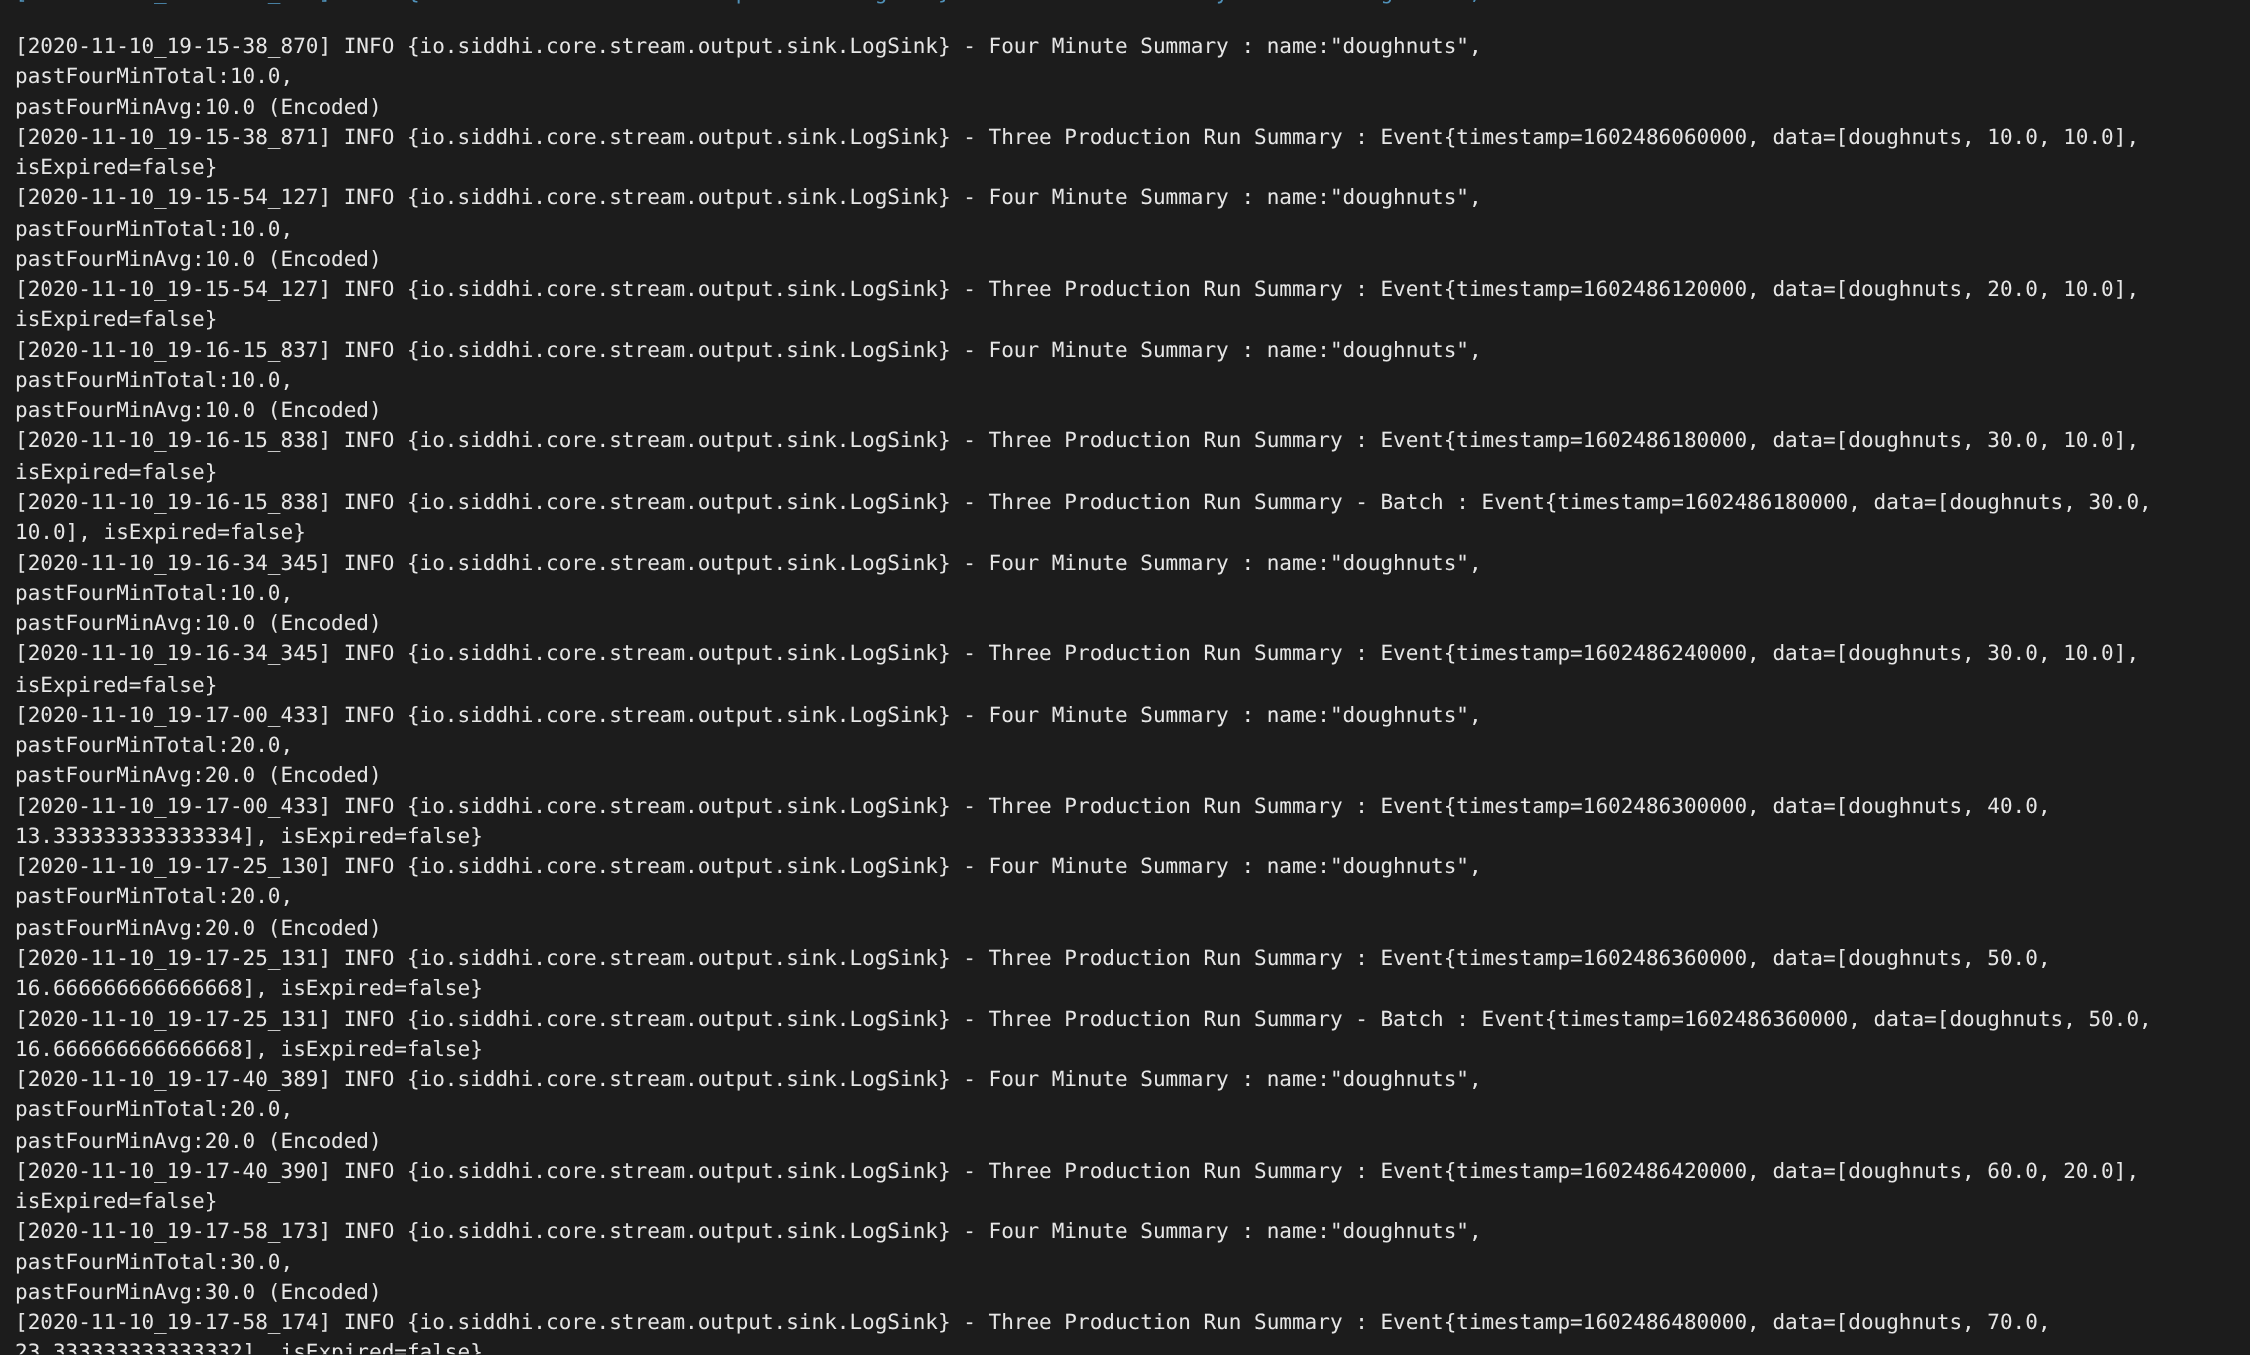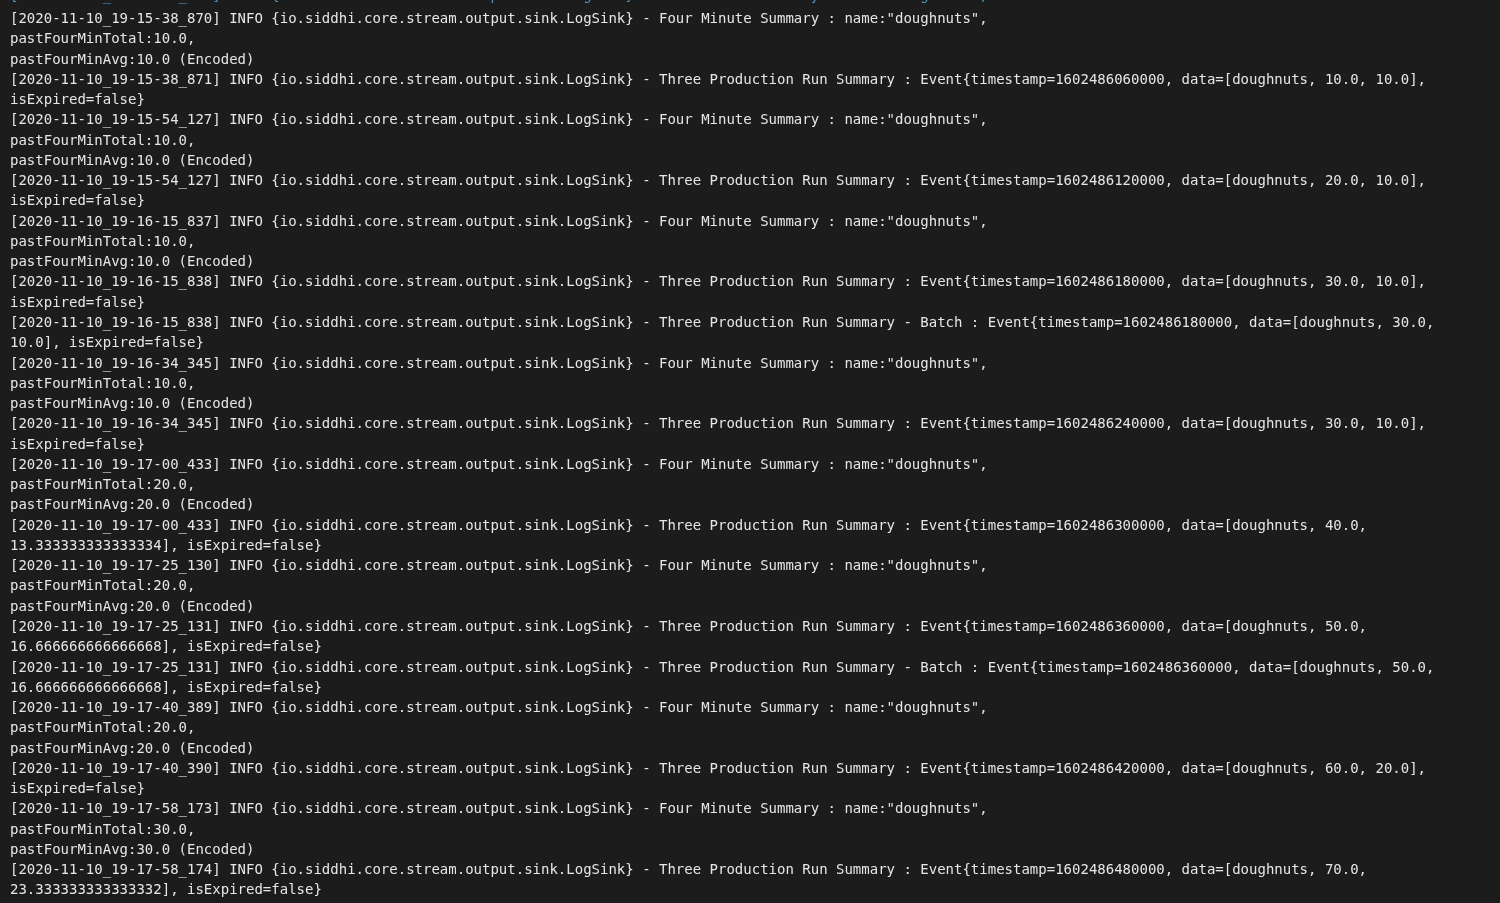--- a/index.html
+++ b/index.html
@@ -12,21 +12,21 @@
     width: 1500px;
     height: 903px;
     overflow: hidden;
   }
   #terminal {
     position: relative;
     width: 1500px;
     height: 903px;
     background: #1c1c1c;
     box-sizing: border-box;
-    padding: 4px 0 0 10px;
+    padding: 17px 0 0 10px;
     overflow: hidden;
   }
   
   #scrollback-sliver {
     position: absolute;
     top: -14px;
     left: 10px;
     right: 0;
     height: 18px;
     overflow: hidden;

